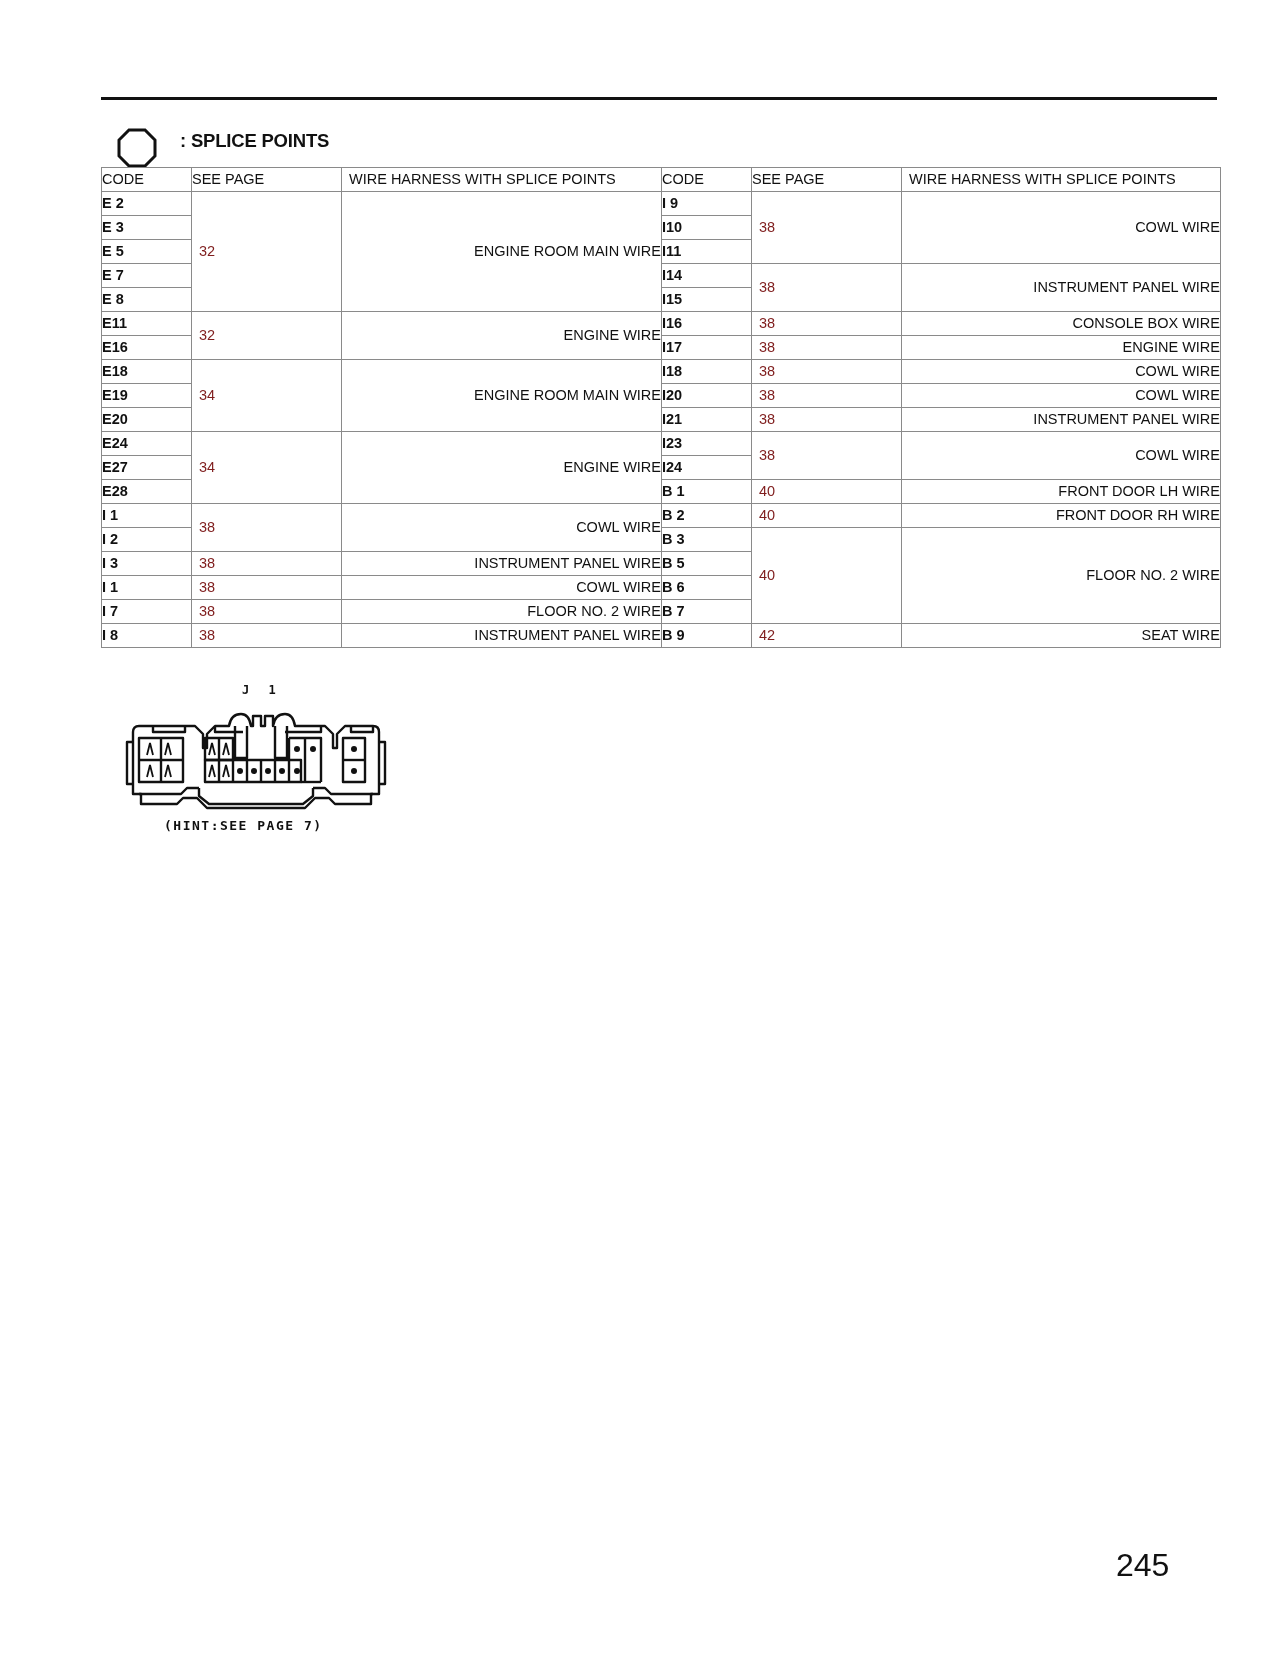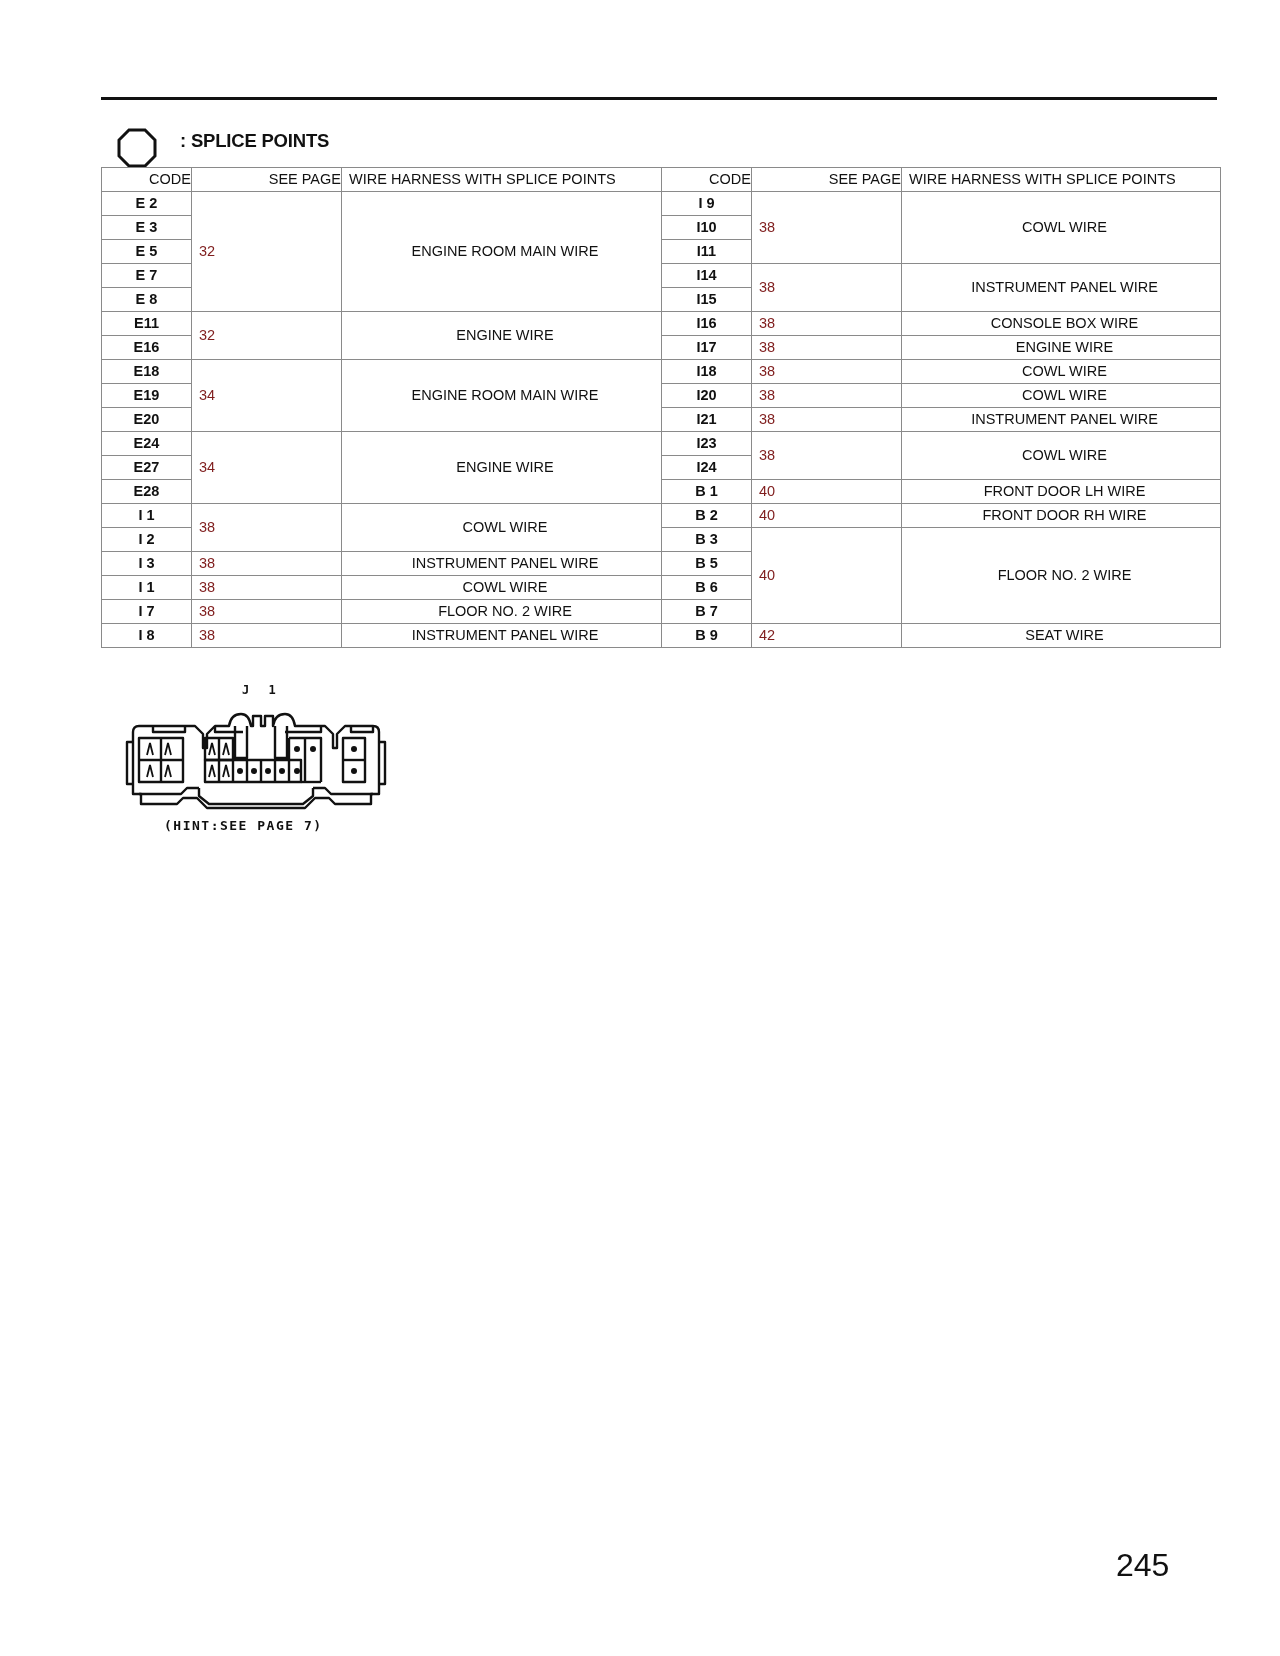--- a/index.html
+++ b/index.html
@@ -3,25 +3,25 @@
 <meta charset="utf-8">
 <style>
   html, body { margin:0; padding:0; background:#ffffff; }
   body { width:1280px; height:1656px; position:relative; font-family:"Liberation Sans", sans-serif; color:#111; overflow:hidden; }
   .top-rule { position:absolute; left:101px; top:97px; width:1116px; height:3px; background:#111; }
   .title-wrap { position:absolute; left:117px; top:124px; height:48px; display:flex; align-items:center; }
   .octagon { width:40px; height:40px; }
   .title { position:absolute; left:63px; top:6px; font-size:18.5px; font-weight:bold; white-space:nowrap; letter-spacing:-0.2px; }
   table.splice { position:absolute; left:101px; top:167px; border-collapse:collapse; table-layout:fixed; width:1119px; }
   table.splice td, table.splice th { border:1px solid #8a8a8a; height:23px; padding:0; font-size:14.5px; line-height:23px; }
-  table.splice th { font-weight:normal; text-align:right; }
+  table.splice th { font-weight:normal; text-align:left; }
   table.splice th.harness-h { text-align:left; padding-left:7px;margin-top:20px; }
-  td.code { text-align:center; font-weight:bold; }
+  td.code { text-align:left; font-weight:bold; }
   td.page { color:#7f1d1d; font-size:11.5px; padding-left:7px !important; text-align:left; }
-  td.harness { padding-left:7px !important; text-align:center; }
+  td.harness { padding-left:7px !important; text-align:right; }
   .connector-label { position:absolute; left:242px; top:683px; font-family:"DejaVu Sans Mono", monospace; font-weight:bold; font-size:12px; letter-spacing:6px; }
   .connector { position:absolute; left:125px; top:712px; width:262px; height:104px; }
   .hint { position:absolute; left:164px; top:818px; font-family:"DejaVu Sans Mono", monospace; font-weight:bold; font-size:13px; letter-spacing:1.5px; }
   .page-num { position:absolute; left:1116px; top:1547px; font-size:32px; }
 </style>
 </head>
 <body>
 
 <div class="top-rule"></div>
 

